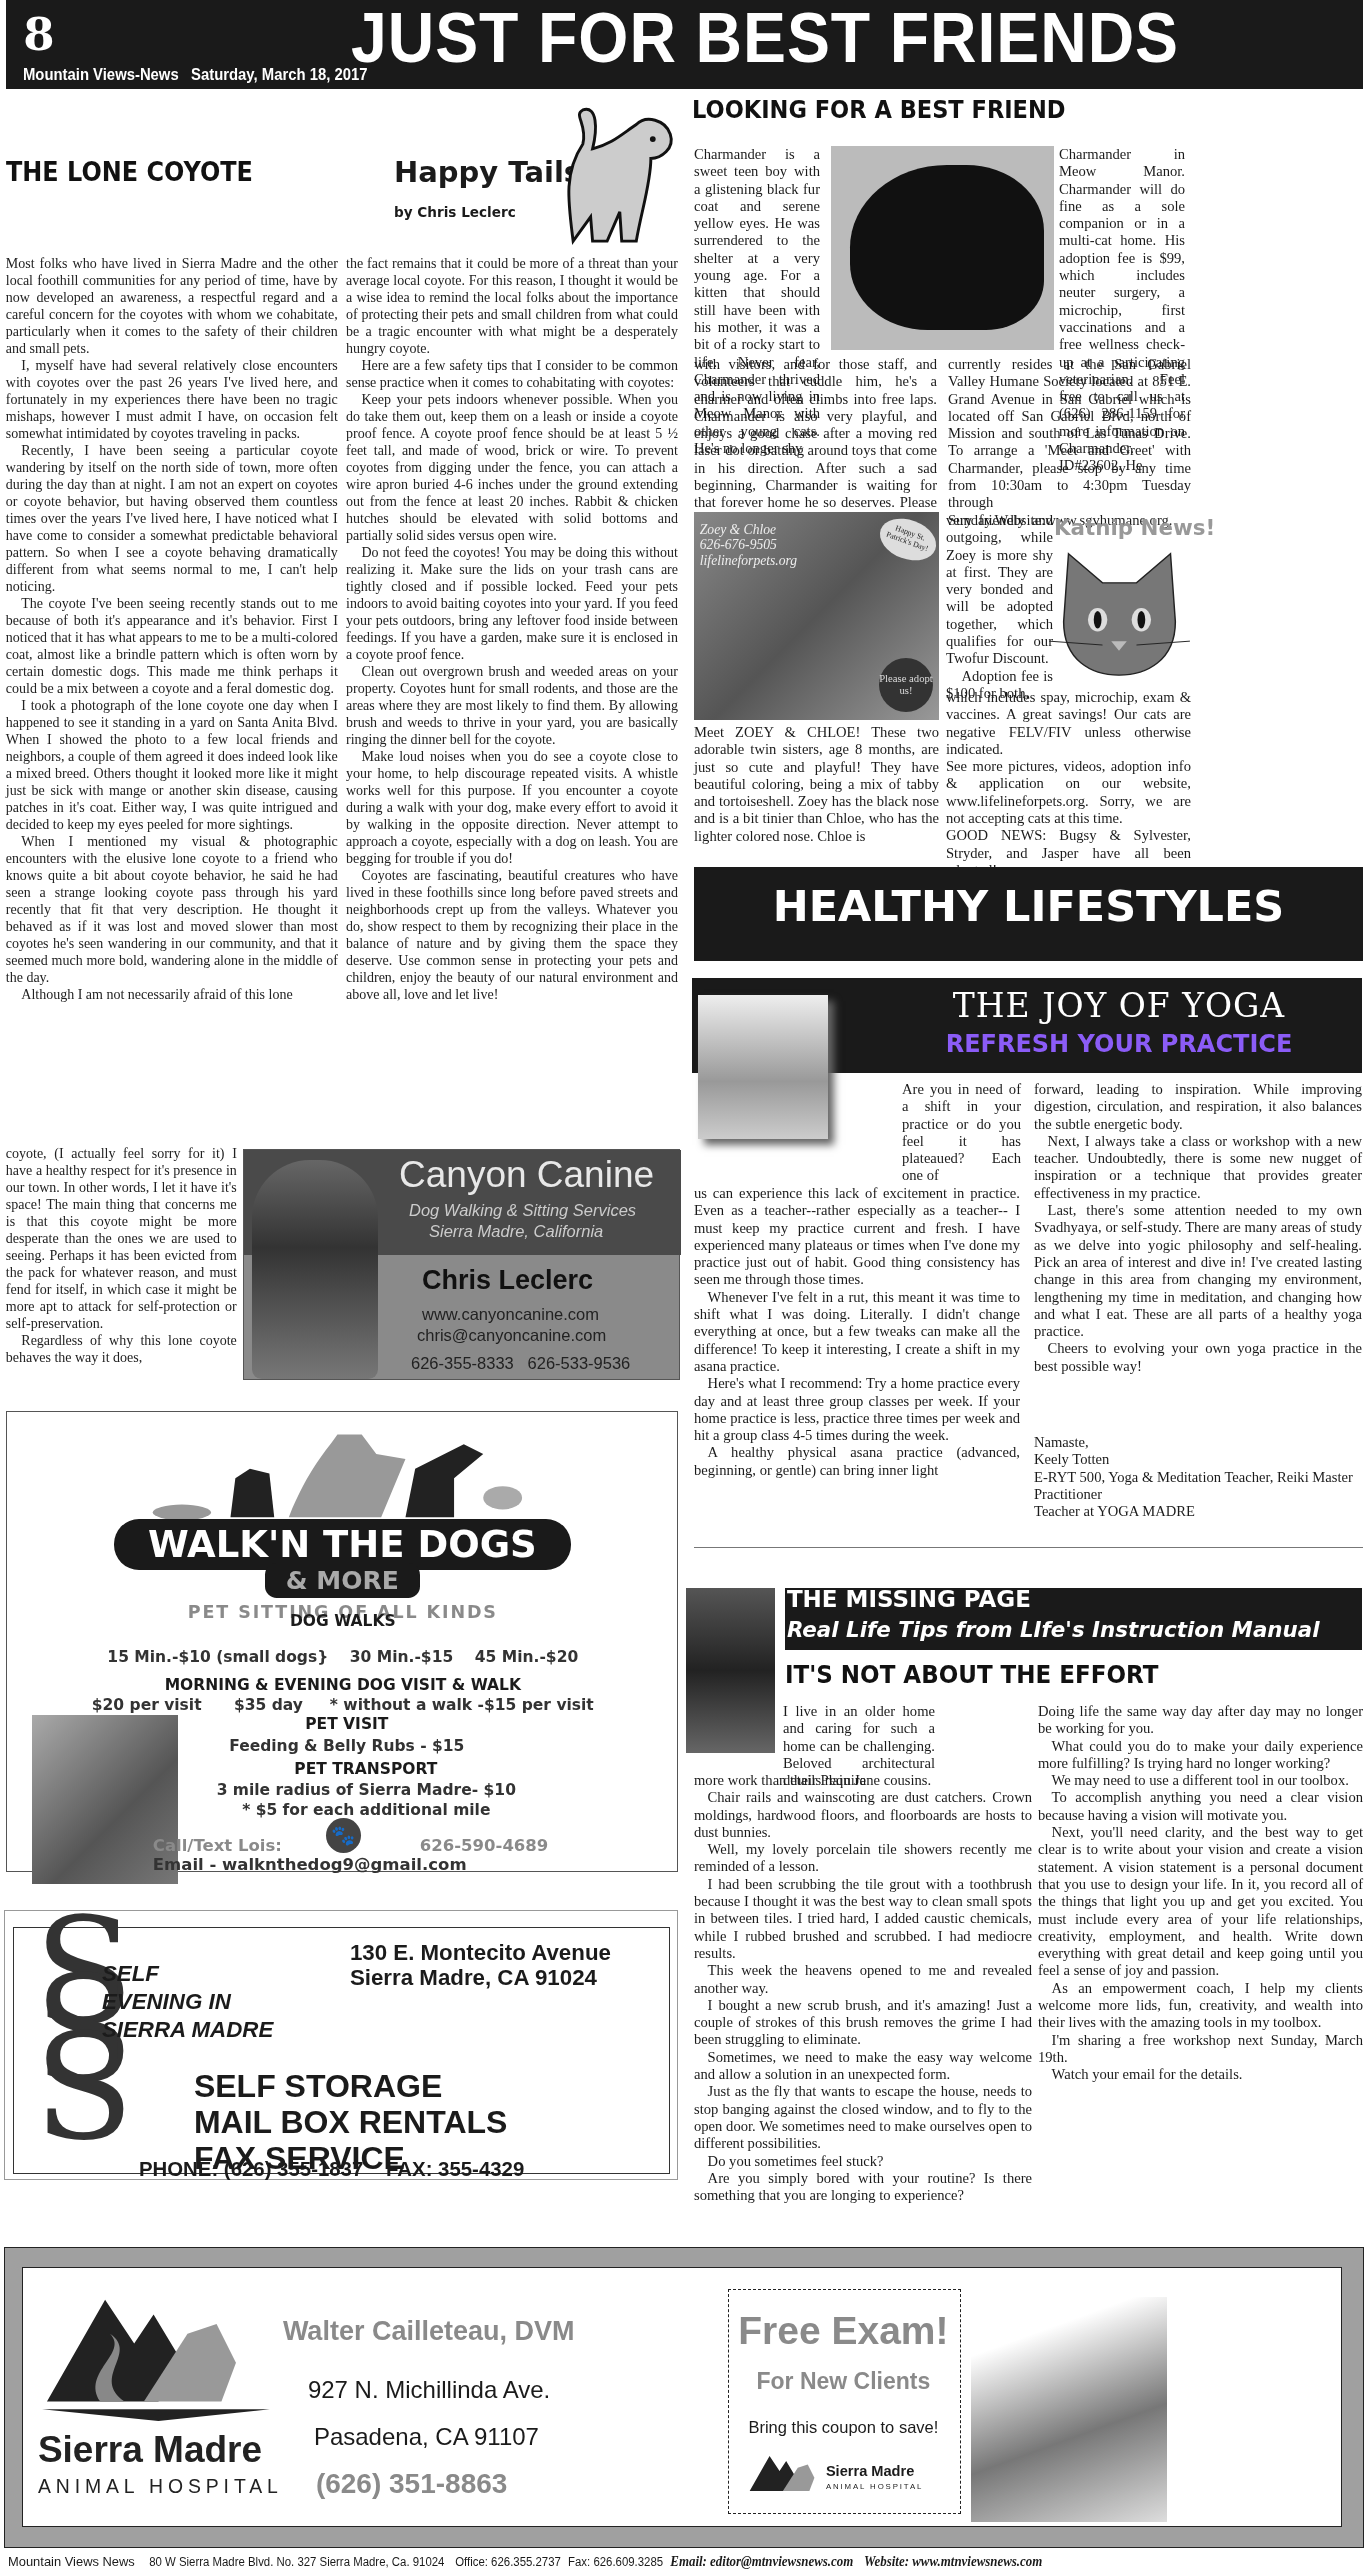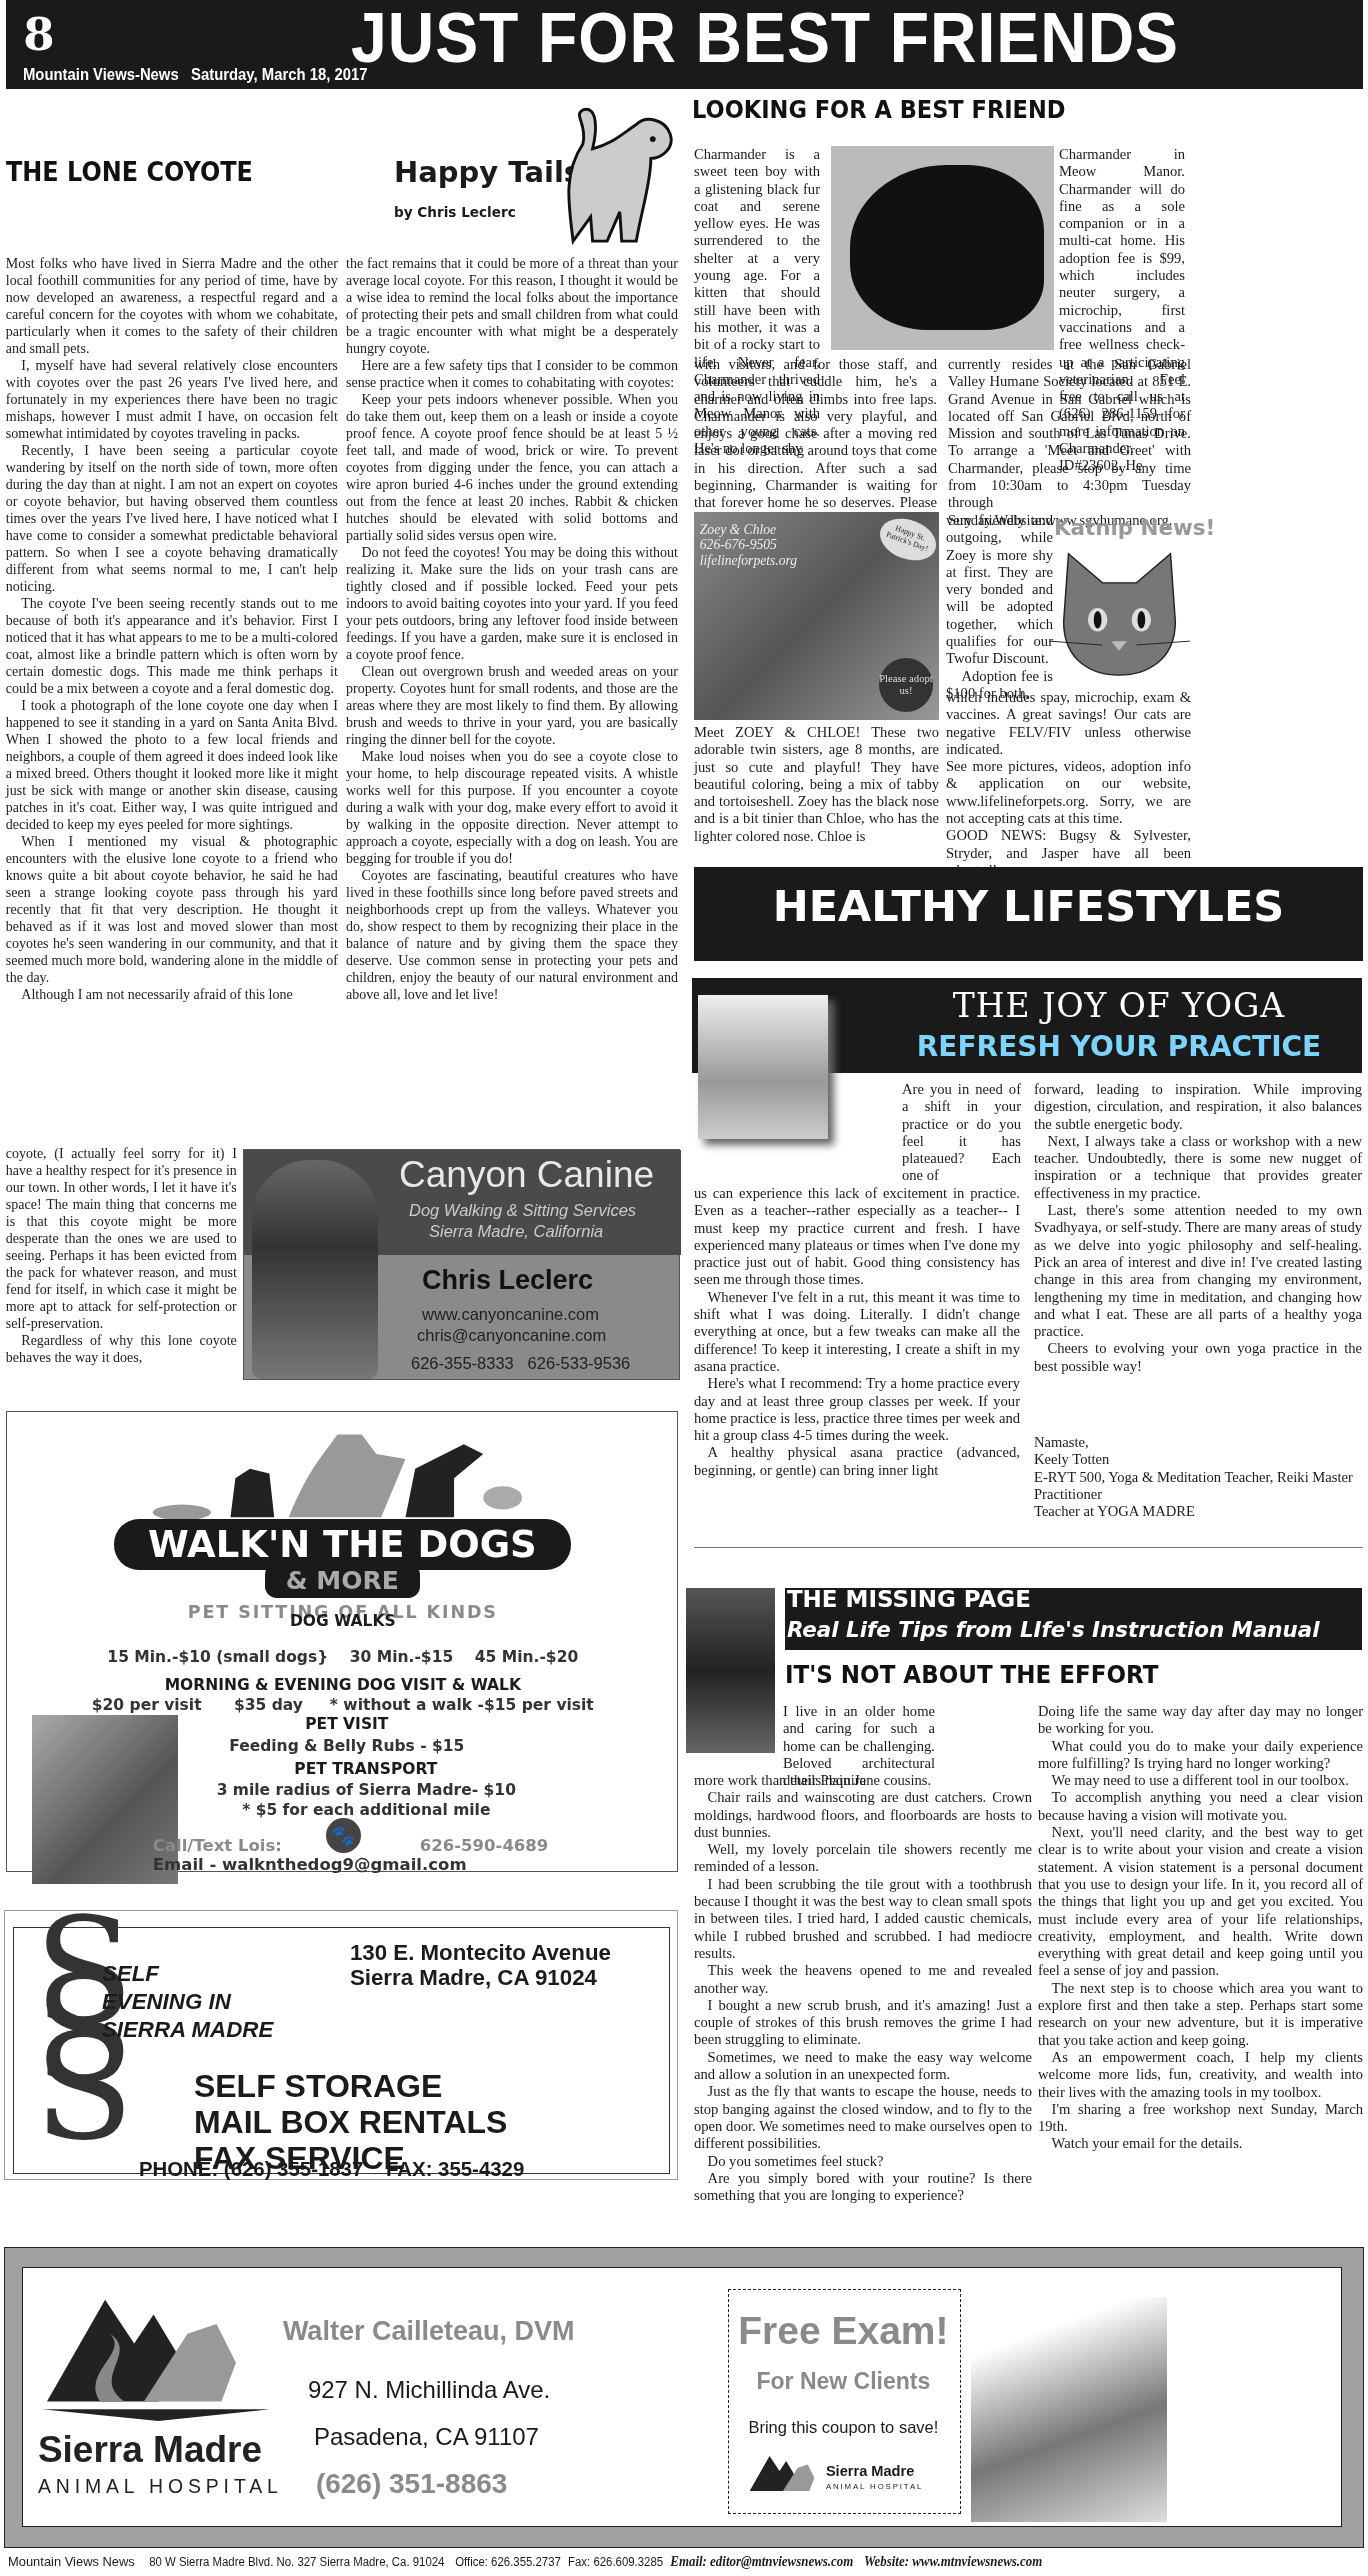--- a/index.html
+++ b/index.html
@@ -156,21 +156,21 @@
 <div class="abs cond" style="left:694px;top:724px;width:245px;font-size:14.6px;line-height:17.3px">Meet ZOEY &amp; CHLOE! These two adorable twin sisters, age 8 months, are just so cute and playful! They have beautiful coloring, being a mix of tabby and tortoiseshell. Zoey has the black nose and is a bit tinier than Chloe, who has the lighter colored nose. Chloe is</div>
 <div class="abs cond" style="left:946px;top:689px;width:245px;font-size:14.6px;line-height:17.3px">
   <p>which includes spay, microchip, exam &amp; vaccines. A great savings! Our cats are negative FELV/FIV unless otherwise indicated.</p>
   <p>See more pictures, videos, adoption info &amp; application on our website, www.lifelineforpets.org. Sorry, we are not accepting cats at this time.</p>
   <p>GOOD NEWS: Bugsy &amp; Sylvester, Stryder, and Jasper have all been adopted!</p>
 </div>
 
 <div class="abs black center hd" style="left:694px;top:867px;width:669px;height:94px;color:#fff;font-size:43px;line-height:78px">HEALTHY LIFESTYLES</div>
 <div class="abs black" style="left:692px;top:978px;width:670px;height:95px">
   <div class="abs" style="left:194px;top:7.8px;width:466px;text-align:center;font-family:'DejaVu Serif',serif;font-size:33px;color:#fff;letter-spacing:1px">THE JOY OF YOGA</div>
-  <div class="abs dsans" style="left:194px;top:52px;width:466px;text-align:center;font-size:28px;font-weight:bold;color:#7dd3fc">REFRESH YOUR PRACTICE</div>
+  <div class="abs dsans" style="left:194px;top:52px;width:466px;text-align:center;font-size:24px;font-weight:bold;color:#8b5cf6">REFRESH YOUR PRACTICE</div>
 </div>
 <div class="abs photo" style="left:698px;top:995px;width:130px;height:144px;background:linear-gradient(#eee,#999 60%,#ccc);box-shadow:5.8px 5.8px 7.8px #666"></div>
 <div class="abs cond" style="left:902px;top:1081px;width:119px;font-size:14.6px;line-height:17.3px">Are you in need of a shift in your practice or do you feel it has plateaued? Each one of</div>
 <div class="abs cond" style="left:694px;top:1185px;width:326px;font-size:14.6px;line-height:17.3px">
   <p>us can experience this lack of excitement in practice. Even as a teacher--rather especially as a teacher-- I must keep my practice current and fresh. I have experienced many plateaus or times when I've done my practice just out of habit. Good thing consistency has seen me through those times.</p>
   <p style="text-indent:13.6px">Whenever I've felt in a rut, this meant it was time to shift what I was doing. Literally. I didn't change everything at once, but a few tweaks can make all the difference! To keep it interesting, I create a shift in my asana practice.</p>
   <p style="text-indent:13.6px">Here's what I recommend: Try a home practice every day and at least three group classes per week. If your home practice is less, practice three times per week and hit a group class 4-5 times during the week.</p>
   <p style="text-indent:13.6px">A healthy physical asana practice (advanced, beginning, or gentle) can bring inner light</p>
 </div>
 <div class="abs cond" style="left:1034px;top:1081px;width:328px;font-size:14.6px;line-height:17.3px">
@@ -205,21 +205,20 @@
   <p style="text-indent:13.6px">Just as the fly that wants to escape the house, needs to stop banging against the closed window, and to fly to the open door. We sometimes need to make ourselves open to different possibilities.</p>
   <p style="text-indent:13.6px">Do you sometimes feel stuck?</p>
   <p style="text-indent:13.6px">Are you simply bored with your routine? Is there something that you are longing to experience?</p>
 </div>
 <div class="abs cond" style="left:1038px;top:1703px;width:325px;font-size:14.6px;line-height:17.3px">
   <p>Doing life the same way day after day may no longer be working for you.</p>
   <p style="text-indent:13.6px">What could you do to make your daily experience more fulfilling? Is trying hard no longer working?</p>
   <p style="text-indent:13.6px">We may need to use a different tool in our toolbox.</p>
   <p style="text-indent:13.6px">To accomplish anything you need a clear vision because having a vision will motivate you.</p>
   <p style="text-indent:13.6px">Next, you'll need clarity, and the best way to get clear is to write about your vision and create a vision statement. A vision statement is a personal document that you use to design your life. In it, you record all of the things that light you up and get you excited. You must include every area of your life relationships, creativity, employment, and health. Write down everything with great detail and keep going until you feel a sense of joy and passion.</p>
-  <p style="text-indent:13.6px">The next step is to choose which area you want to explore first and then take a step. Perhaps start some research on your new adventure, but it is imperative that you take action and keep going.</p>
   <p style="text-indent:13.6px">As an empowerment coach, I help my clients welcome more lids, fun, creativity, and wealth into their lives with the amazing tools in my toolbox.</p>
   <p style="text-indent:13.6px">I'm sharing a free workshop next Sunday, March 19th.</p>
   <p style="text-indent:13.6px">Watch your email for the details.</p>
 </div>
 
 <div class="abs" style="left:3.9px;top:2247px;width:1360px;height:301px;background:#a0a0a0;border:1.9px solid #222">
   <div class="abs" style="left:17.5px;top:19.4px;width:1320px;height:260px;background:#fff;border:1.9px solid #222"></div>
   <svg class="abs" style="left:37px;top:47px" width="228" height="126" viewBox="0 0 235 130">
     <path d="M5 110 L65 5 L95 50 L115 20 L145 70 L120 110 Z" fill="#222"></path>
     <path d="M60 110 C40 80 90 60 70 40 C100 60 50 85 85 110 Z" fill="#888"></path>

